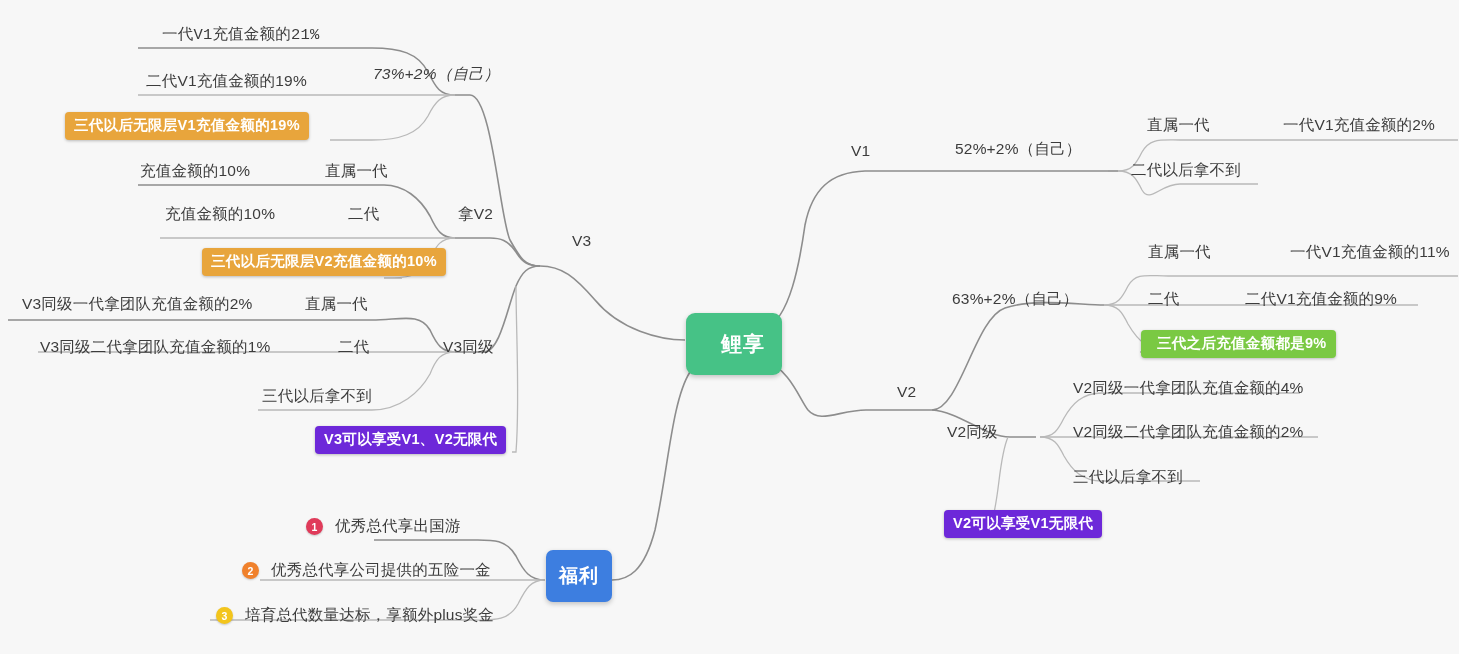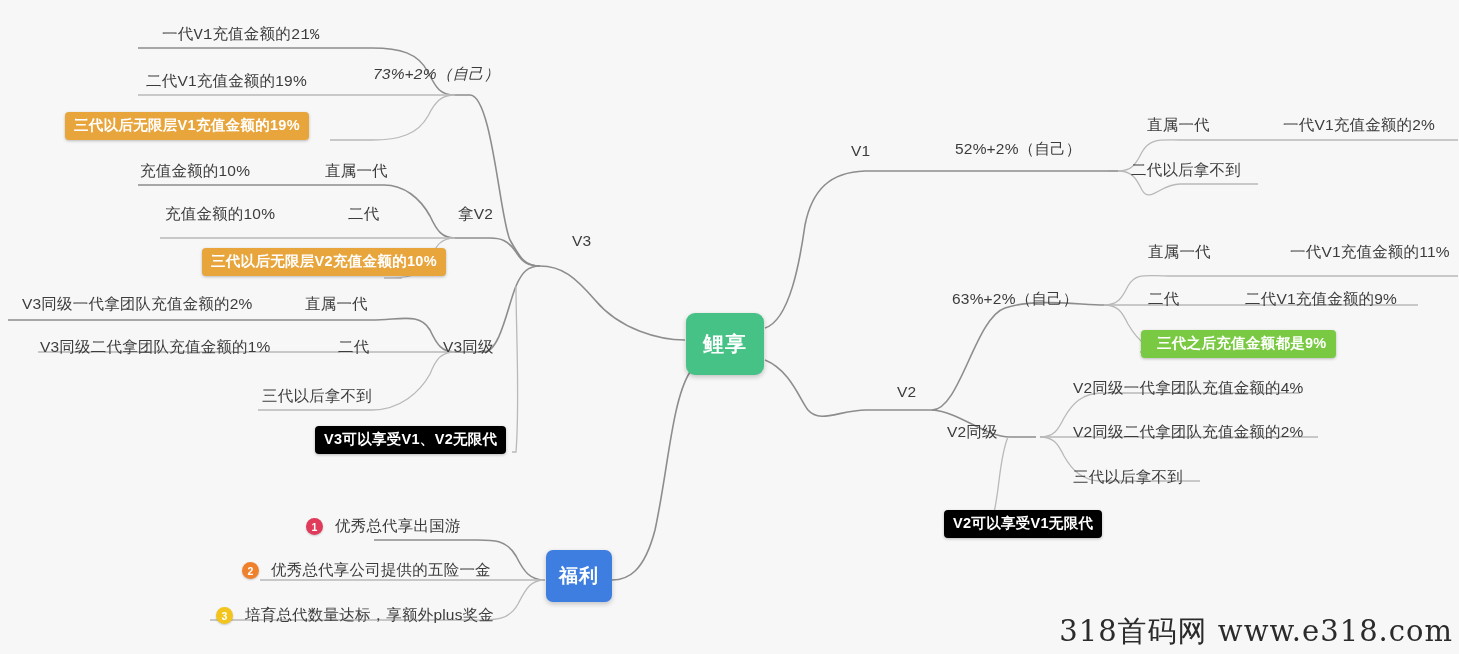--- a/index.html
+++ b/index.html
@@ -32,21 +32,21 @@
   #root-node{width:78px;height:62px;background:#46c286;}
   #fuli-node{width:66px;height:52px;background:#3d7ee0;font-size:19px;border-radius:7px;}
 
   
   .tag{
     border-radius:4px;color:#fff;font-weight:bold;font-size:14.5px;
     padding:4px 9px 5px;box-shadow:0 1px 3px rgba(0,0,0,.25);
     transform:translateY(-100%);letter-spacing:.3px;
   }
   .tag.orange{background:#e8a53c;}
-  .tag.red{background:#000000;}
+  .tag.red{background:#6d28d9;}
   .tag.green{background:#7ac943;padding-left:16px;}
 
   
   .badge{
     position:absolute;width:17px;height:17px;border-radius:50%;
     color:#fff;font-size:10.5px;font-weight:bold;
     display:flex;align-items:center;justify-content:center;
     box-shadow:0 1px 2px rgba(0,0,0,.2);
   }
   .badge.c1{background:#e03b5a;}
@@ -107,21 +107,21 @@
     <path d="M1040,437 C1054,437 1058,437 1062,437 L1064,437 L1318,437" class="thin"></path>
     <path d="M1040,437 C1054,437 1058,444 1064,456 C1072,470 1082,481 1102,481 L1200,481" class="thin"></path>
 
     <path d="M1008,437 C998,460 1000,500 990,528 L986,528" class="thin"></path>
 
     <path d="M545,580 C530,580 524,572 516,556 C506,538 490,540 470,540 L374,540"></path>
     <path d="M545,580 C532,580 527,580 521,580 L519,580 L260,580" class="thin"></path>
     <path d="M545,580 C531,580 526,588 518,604 C508,622 492,620 472,620 L210,620" class="thin"></path>
   </svg>
 
-  <div class="node topic" id="root-node" style="left:686px;top:313px;">
+  <div class="node topic" id="root-node" style="left:686px;top:313px;padding-left:18px;">
     <span>鲤享</span>
   </div>
 
   <div class="node txt" style="left:572px;top:250px;">V3</div>
 
   <div class="node txt" style="left:373px;top:85px;font-style:italic;">73%+2%（自己）</div>
   <div class="node txt" style="left:162px;top:45px;font-family:Liberation Mono, monospace;">一代V1充值金额的21%</div>
   <div class="node txt" style="left:146px;top:92px;">二代V1充值金额的19%</div>
   <div class="node tag orange" style="left:65px;top:140px;">三代以后无限层V1充值金额的19%</div>
 
@@ -173,14 +173,13 @@
   </div>
   <div class="node txt" style="left:271px;top:581px;">
     <span class="badge c2" style="left:-29px;top:2px;">2</span>
     <span>优秀总代享公司提供的五险一金</span>
   </div>
   <div class="node txt" style="left:245px;top:626px;">
     <span class="badge c3" style="left:-29px;top:2px;">3</span>
     <span>培育总代数量达标，享额外plus奖金</span>
   </div>
 
-  <div id="watermark">318首码网 www.e318.com</div>
 </div>
 
 </body></html>

